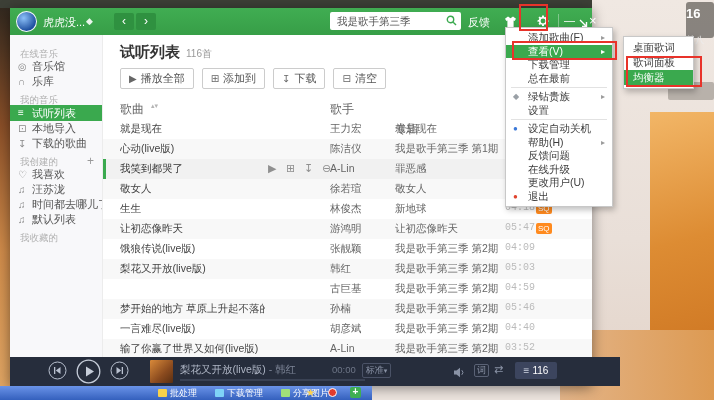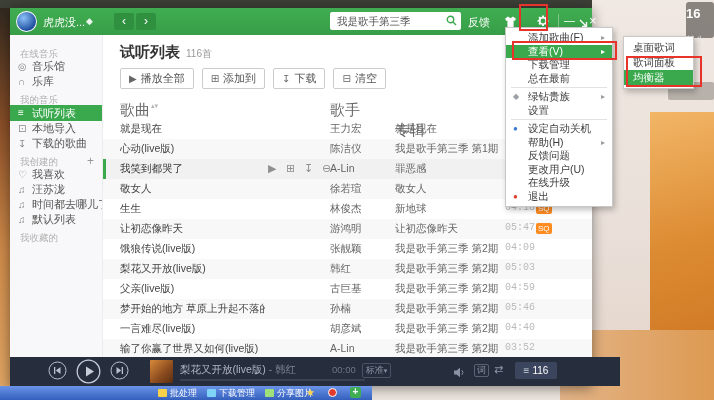--- a/index.html
+++ b/index.html
@@ -10,21 +10,21 @@
   #topstrip{left:0;top:0;width:592px;height:8px;background:#3d4037;}
   #leftstrip{left:0;top:8px;width:10px;height:392px;background:linear-gradient(180deg,#33291f,#8a4f28 30%,#cf8b4a 62%,#e2a866);}
   #deskright{left:592px;top:0;width:122px;height:400px;background:linear-gradient(180deg,#f0e8e2,#e9dfd8 60%,#e3d3c8);}
   #poster{left:650px;top:112px;width:64px;height:288px;background:linear-gradient(165deg,#f2b667,#dd8c33 45%,#c96f1d);}
   #poster2{left:560px;top:330px;width:154px;height:70px;background:linear-gradient(90deg,#e3b488,#dd9a52);}
   #calendar{left:686px;top:2px;width:28px;height:36px;background:rgba(122,117,112,.88);border-radius:3px;text-align:left;color:#fff;}
   #calendar .day{font-size:13px;font-weight:bold;margin-top:4px;}
   #calendar .lunar{font-size:9px;color:#eee;margin-top:13px;}
   #calendar2{left:668px;top:82px;width:46px;height:18px;background:rgba(140,134,128,.55);border-radius:2px;}
   #taskbar{left:0;top:386px;width:372px;height:14px;background:linear-gradient(#6a93e8,#3460bd);}
-  #taskbar .items{position:absolute;left:158px;top:0;height:14px;display:flex;align-items:center;gap:10px;color:#fff;font-size:9px;white-space:nowrap;}
+  #taskbar .items{position:absolute;left:158px;top:0;height:14px;display:flex;align-items:center;gap:18px;color:#fff;font-size:9px;white-space:nowrap;}
   .tk-item{display:flex;align-items:center;gap:3px;}
   .tk-ico{width:9px;height:8px;border-radius:1px;display:inline-block;}
   .envelope-icon{background:#f7d14a;}
   .download-icon{background:#7fd3f7;}
   .picture-icon{background:#9fe07a;}
   .tk-star{color:#ffd34d;font-size:10px;}
   .tk-red{width:9px;height:9px;border-radius:50%;background:#e23b2e;border:1px solid #fff;box-sizing:border-box;}
   .tk-plus{width:11px;height:11px;border-radius:2px;background:#3fae52;color:#fff;font-size:10px;line-height:10px;text-align:center;font-weight:bold;}
   
   #window{left:10px;top:8px;width:582px;height:378px;background:#fff;box-shadow:0 2px 12px rgba(0,0,0,.45);}
@@ -53,21 +53,21 @@
   .si .plus{position:absolute;right:8px;top:4px;color:#999;font-size:12px;line-height:12px;}
   .si .plus:empty{display:none;}
   
   #content{left:93px;top:27px;width:489px;height:322px;background:#fff;overflow:hidden;}
   #pl-title{left:17px;top:8px;font-size:15px;font-weight:bold;color:#333;}
   #pl-count{font-size:10px;color:#9a9a9a;margin-left:6px;font-weight:normal;}
   #toolbar{left:17px;top:33px;display:flex;}
   .tb{display:inline-flex;align-items:center;height:19px;border:1px solid #ccc;border-radius:2px;padding:0 8px;margin-right:8px;font-size:11px;color:#555;background:#fff;}
   .tb .g{margin-right:4px;font-size:10px;color:#666;}
   #thead{left:0;top:66px;width:489px;height:18px;}
-  .th{position:absolute;top:0;font-size:15px;color:#666;}
+  .th{position:absolute;top:0;font-size:12px;color:#666;}
   .th-song{left:17px;} .th-artist{left:227px;} .th-album{left:292px;margin-top:20px;} .th-dur{left:402px;}
   #sort{position:absolute;left:48px;top:1px;color:#b5b5b5;font-size:7px;line-height:7px;}
   #rows{left:0;top:84px;width:489px;height:238px;overflow:hidden;}
   .tr{height:20px;position:relative;font-size:10.5px;}
   .tr.alt{background:#f8f8f8;}
   .tr.hover{background:#f1f1f1;}
   .tr.hover::before{content:"";position:absolute;left:0;top:0;width:3px;height:100%;background:#3aa94e;}
   .tr span{position:absolute;top:3px;white-space:nowrap;}
   .c-song{left:17px;width:145px;color:#444;overflow:hidden;}
   .tr.hover .c-song{color:#333;}
@@ -297,21 +297,20 @@
           </div>
           <div class="tr alt">
             <span class="c-song">梨花又开放(live版)</span>
 
             <span class="c-artist">韩红</span>
             <span class="c-album">我是歌手第三季 第2期</span>
             <span class="c-dur">05:03</span>
 
           </div>
           <div class="tr">
-            <span class="c-song">父亲(live版)</span>
 
             <span class="c-artist">古巨基</span>
             <span class="c-album">我是歌手第三季 第2期</span>
             <span class="c-dur">04:59</span>
 
           </div>
           <div class="tr alt">
             <span class="c-song">梦开始的地方 草原上升起不落的太阳(live版)</span>
 
             <span class="c-artist">孙楠</span>
@@ -448,25 +447,25 @@
         <span class="ico"></span>
         <span class="lbl">帮助(H)</span>
         <span class="arr">▸</span>
       </div>
       <div class="mi">
         <span class="ico"></span>
         <span class="lbl">反馈问题</span>
       </div>
       <div class="mi">
         <span class="ico"></span>
+        <span class="lbl">在线升级</span>
+      </div>
+      <div class="mi">
+        <span class="ico"></span>
         <span class="lbl">更改用户(U)</span>
-      </div>
-      <div class="mi">
-        <span class="ico"></span>
-        <span class="lbl">在线升级</span>
       </div>
       <div class="mi">
         <span class="ico ic-red">●</span>
         <span class="lbl">退出</span>
       </div>
     </div>
 
   <div class="abs" id="submenu">
 
   <div class="smi">

